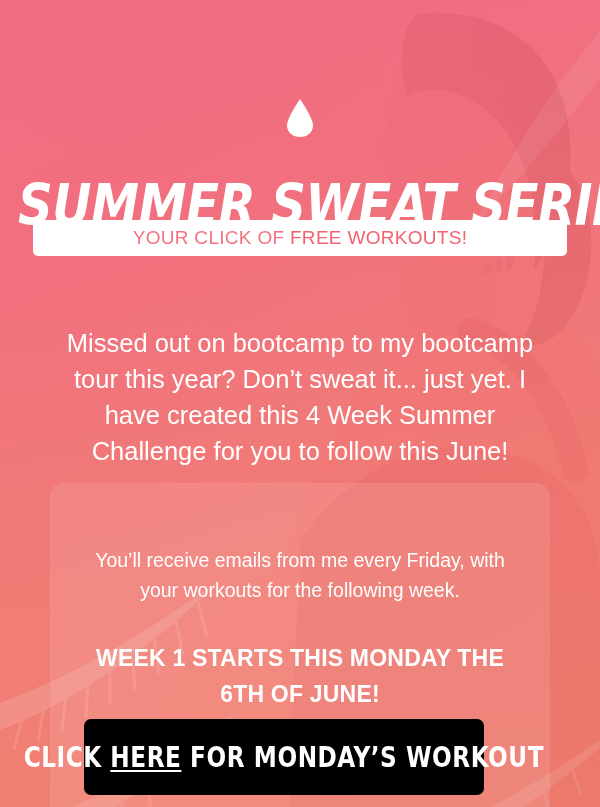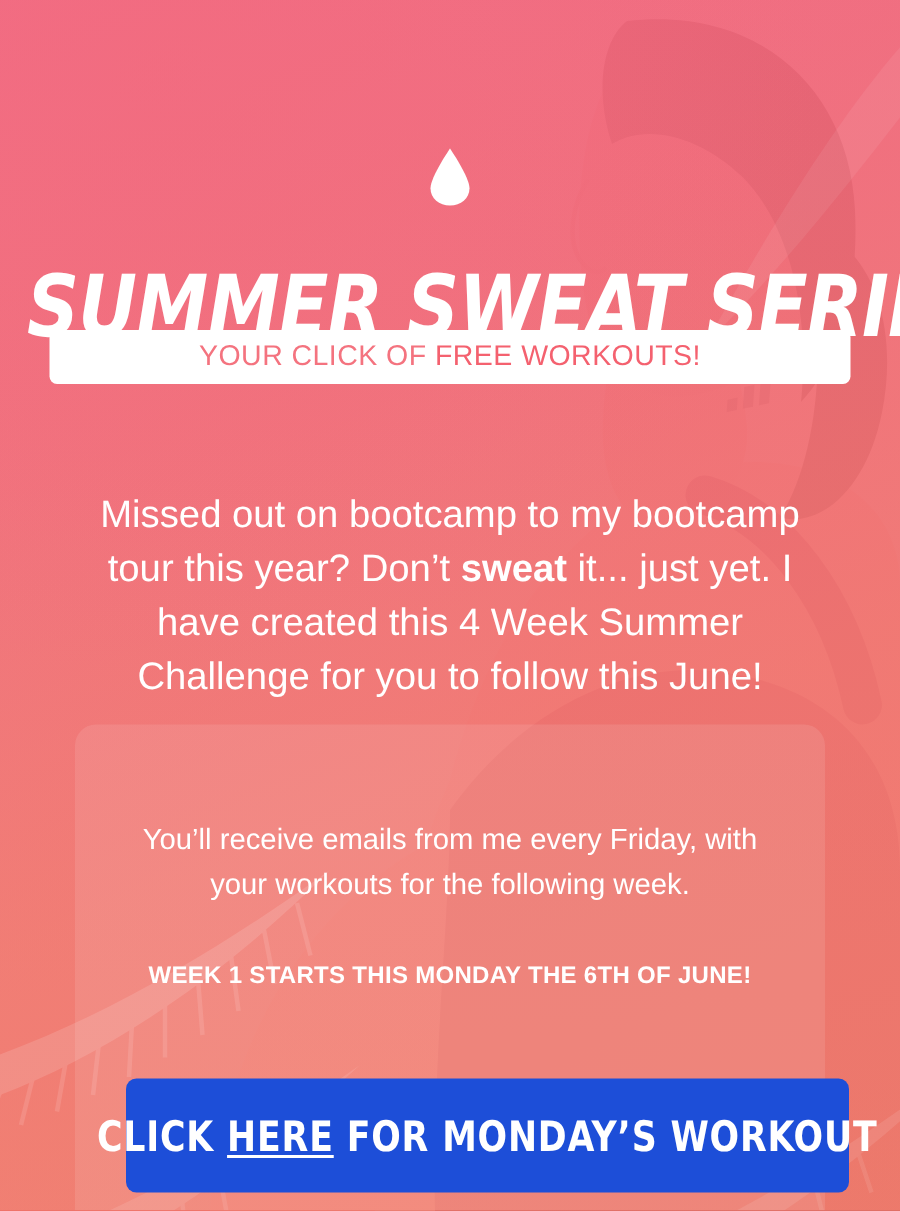--- a/index.html
+++ b/index.html
@@ -109,21 +109,21 @@
     position: absolute;
     top: 299px;
     left: 50px;
     width: 500px;
     text-align: center;
     color: #ffffff;
     font-size: 25.5px;
     line-height: 36px;
     font-weight: 400;
   }
-  .lede b { font-weight: 700; }
+  .lede b { font-weight: 400; }
 
   
   .card {
     position: absolute;
     left: 50px;
     top: 483px;
     width: 500px;
     height: 324px;
     background: rgba(255,255,255,0.10);
     border-radius: 14px 14px 0 0;
@@ -142,33 +142,33 @@
     margin-top: 20px;
   }
 
   .card-headline {
     position: absolute;
     top: 617px;
     left: 78px;
     width: 444px;
     text-align: center;
     color: #ffffff;
-    font-size: 16px;
+    font-size: 23px;
     line-height: 36px;
     font-weight: 700;
     letter-spacing: 0.2px;
   }
 
   .cta {
     position: absolute;
     left: 84px;
     top: 719px;
-    width: 482px;
+    width: 400px;
     height: 76px;
-    background: #1d4ed8;
+    background: #000000;
     border: none;
     border-radius: 7px;
     cursor: pointer;
     display: flex;
     align-items: center;
     justify-content: center;
     padding: 0;
   }
   .cta-label {
     color: #ffffff;

